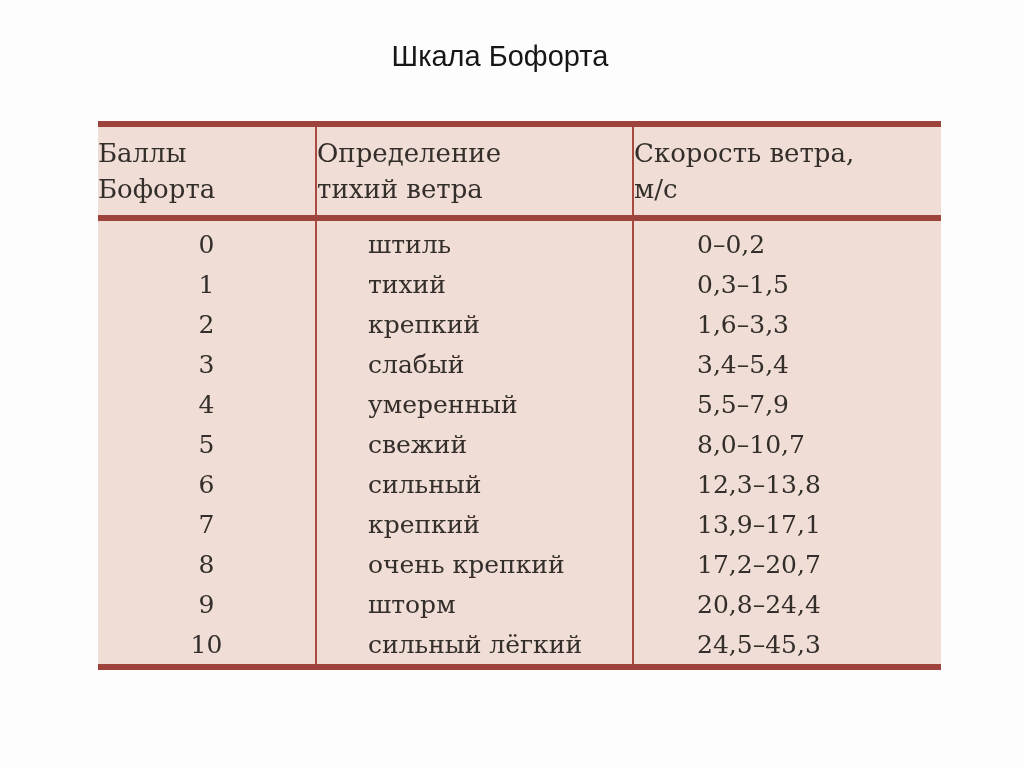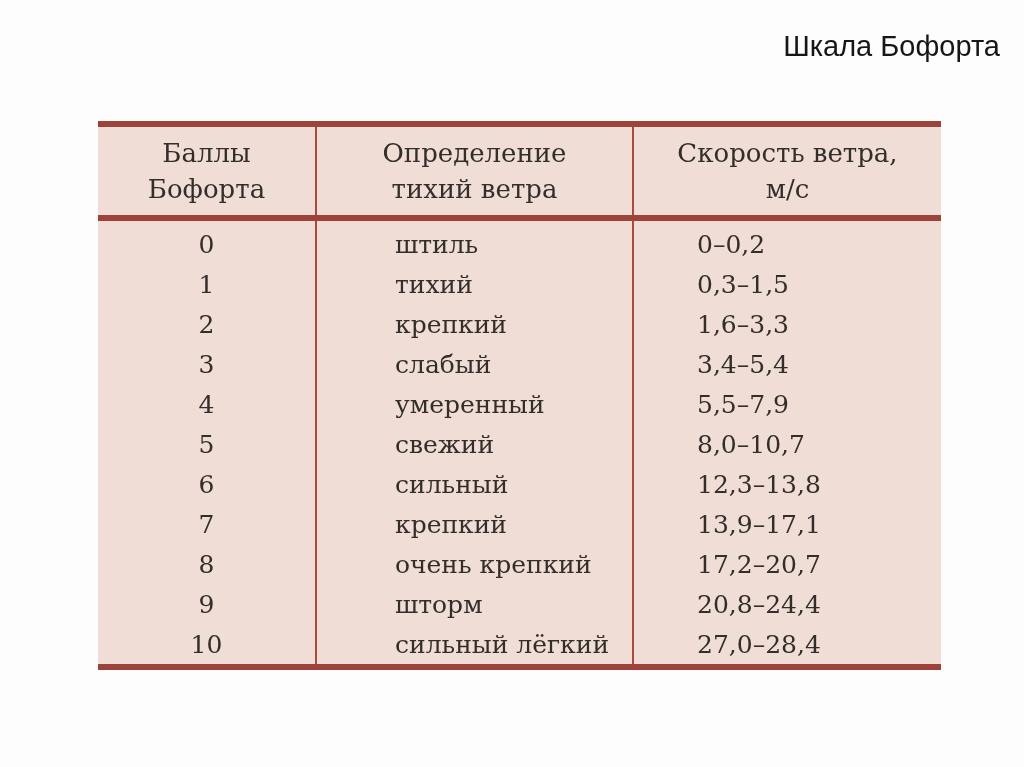--- a/index.html
+++ b/index.html
@@ -9,24 +9,24 @@
   body {
     position: relative;
     width: 1024px;
     height: 767px;
     overflow: hidden;
     background: var(--page-background, #fdfdfd);
     font-family: "Liberation Sans", sans-serif;
   }
   .slide-title {
     position: absolute;
-    top: 30px;
+    top: 40px;
     left: 0;
     width: 1000px;
-    text-align: right;
+    text-align: center;
     font-size: 29px;
     font-weight: normal;
     color: var(--title-text, #161616);
   }
   .table-wrap {
     position: absolute;
     left: 98px;
     top: 121px;
     width: 843px;
   }
@@ -40,38 +40,38 @@
     font-family: "DejaVu Serif", "Liberation Serif", serif;
     color: var(--table-text, #332e2a);
   }
   col.c-score      { width: 218px; }
   col.c-definition { width: 317px; }
   col.c-speed      { width: 308px; }
   thead th {
     height: 88px;
     font-size: 26px;
     font-weight: normal;
-    text-align: center;
+    text-align: left;
     vertical-align: middle;
     line-height: 1.4;
     border-bottom: 6px solid var(--rule-horizontal, #9e423c);
     padding: 0;
   }
   .col-score, .col-definition {
     border-right: 2px solid var(--rule-vertical, #a84a40);
   }
   tbody td {
     height: 40px;
     font-size: 25px;
     vertical-align: middle;
     padding: 0;
   }
   tbody tr:first-child td { padding-top: 3px; }
   td.col-score      { text-align: center; }
-  td.col-definition { padding-left: 78px; }
+  td.col-definition { padding-left: 51px; }
   td.col-speed      { padding-left: 63px; }
 </style>
 </head>
 <body style="--page-background: #fdfdfd; --title-text: #161616; --table-background: #f0ded6; --rule-horizontal: #9e423c; --rule-vertical: #a84a40; --table-text: #332e2a;">
 
 <div class="slide-title">Шкала Бофорта</div>
 
 <div class="table-wrap">
   <table class="beaufort">
     <colgroup>
@@ -142,17 +142,17 @@
           <td class="col-speed">17,2–20,7</td>
         </tr>
         <tr>
           <td class="col-score">9</td>
           <td class="col-definition">шторм</td>
           <td class="col-speed">20,8–24,4</td>
         </tr>
         <tr>
           <td class="col-score">10</td>
           <td class="col-definition">сильный лёгкий</td>
-          <td class="col-speed">27,0–28,4</td>
+          <td class="col-speed">24,5–45,3</td>
         </tr>
       </tbody>
   </table>
 </div>
 
 </body></html>

